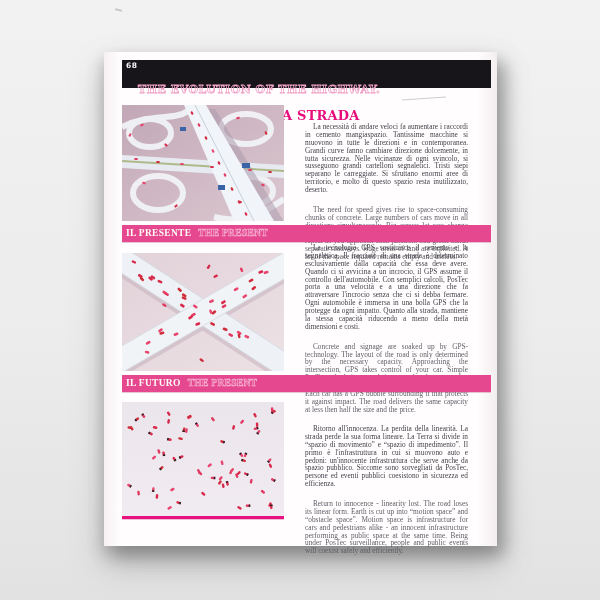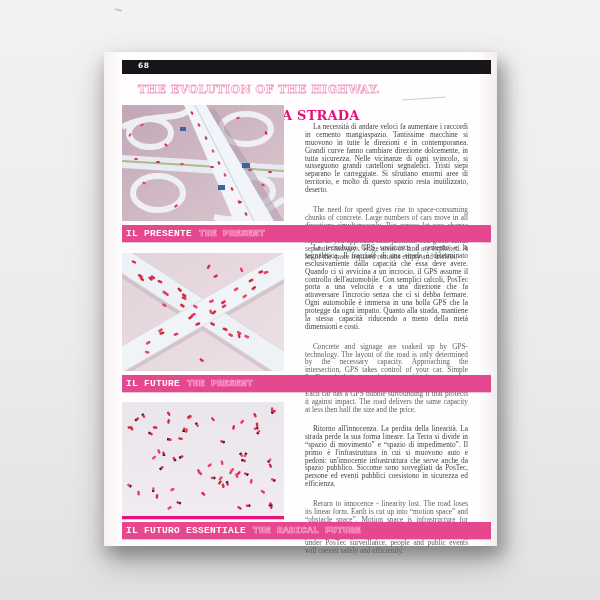--- a/index.html
+++ b/index.html
@@ -9,23 +9,23 @@
     font-family:"Liberation Serif",serif;
   }
   .speck{position:absolute;left:115px;top:9px;width:7px;height:2px;background:#9aa0a8;opacity:.55;transform:rotate(14deg)}
   .page{
     position:absolute;left:104px;top:52px;width:393px;height:494px;
     background:linear-gradient(90deg,#f6f0f2 0%,#fffdfe 4%,#fffdfd 95%,#f3edef 100%);
     box-shadow:8px 10px 16px rgba(105,105,105,.55),0 18px 30px rgba(120,120,120,.4),-4px 8px 12px rgba(140,140,140,.25);
   }
   .content{position:absolute;left:18px;top:0;width:369px;height:100%}
   .blackbar{
-    position:absolute;top:8px;left:0;width:369px;height:14px;background:#17141a;
+    position:absolute;top:8px;left:0;width:369px;height:28px;background:#17141a;
     color:#f5f2f4;font:bold 7.5px "DejaVu Sans",sans-serif;line-height:11px;
-    padding-left:16px;box-sizing:border-box;letter-spacing:.5px;
+    padding-left:4px;box-sizing:border-box;letter-spacing:.5px;
   }
   .title{
     position:absolute;top:19px;left:0;white-space:nowrap;
     font-family:"DejaVu Serif",serif;font-weight:bold;font-size:13px;
     color:#e60d7d;letter-spacing:.2px;margin-top:37px;
   }
   .subtitle{
     position:absolute;top:31px;left:0;white-space:nowrap;
     font-family:"DejaVu Serif",serif;font-weight:bold;font-size:11px;letter-spacing:.5px;
     color:transparent;margin-left:16px;-webkit-text-stroke:.8px #f0a2c6;
@@ -38,21 +38,21 @@
   .text{
     position:absolute;left:171px;width:187px;
     font-size:7.3px;line-height:1.08;text-align:justify;
   }
   .t1{top:59px}.t2{top:180px}.t3{top:361px}
   .text p{margin:12px;text-indent:8px}
   .text .it{color:#3f3f47}
   .text .en{color:#5e5e66}
   .bar{
     position:absolute;left:0;width:369px;height:17px;background:#e5488f;
-    font-family:Liberation Mono, monospace;font-weight:bold;font-size:9.5px;line-height:17.5px;
+    font-family:Liberation Serif, serif;font-weight:bold;font-size:9.5px;line-height:17.5px;
     padding-left:4px;box-sizing:border-box;white-space:nowrap;letter-spacing:.3px;
     box-shadow:0 1px 0 rgba(160,30,90,.25);
   }
   .b1{top:173px}.b2{top:323px}.b3{top:470px}
   .bar .bit{color:#fffaf5;margin-right:7px}
   .bar .ben{color:transparent;-webkit-text-stroke:.7px #f4abce}
 </style>
 </head>
 <body>
 
@@ -332,21 +332,21 @@
           </g>
         </g>
     </svg>
 
     <div class="text t2">
       <p class="it">La tecnologia GPS sostituisce il cemento e la segnaletica. Il tracciato di una strada è determinato esclusivamente dalla capacità che essa deve avere. Quando ci si avvicina a un incrocio, il GPS assume il controllo dell'automobile. Con semplici calcoli, PosTec porta a una velocità e a una direzione che fa attraversare l'incrocio senza che ci si debba fermare. Ogni automobile è immersa in una bolla GPS che la protegge da ogni impatto. Quanto alla strada, mantiene la stessa capacità riducendo a meno della metà dimensioni e costi.</p>
       <p class="en">Concrete and signage are soaked up by GPS-technology. The layout of the road is only determined by the necessary capacity. Approaching the intersection, GPS takes control of your car. Simple PosTec calculations result in a speed and a course that will make you cross the intersection without stopping. Each car has a GPS bubble surrounding it that protects it against impact. The road delivers the same capacity at less then half the size and the price.</p>
     </div>
 
     <div class="bar b2">
-      <span class="bit">IL FUTURE</span><span class="ben">THE PRESENT</span>
+      <span class="bit">IL FUTURO</span><span class="ben">THE PRESENT</span>
     </div>
 
     <svg class="photo s3-img" width="162" height="118" viewBox="0 0 162 118">
       <defs>
         <linearGradient id="bg3" x1="0" y1="0" x2="0" y2="1">
           <stop offset="0" stop-color="#ebe5ec"></stop>
             <stop offset="1" stop-color="#f1ecf1"></stop>
         </linearGradient>
       </defs>
       <rect width="162" height="118" fill="url(#bg3)"></rect>
@@ -578,18 +578,15 @@
           </g>
         </g>
       <rect x="0" y="114" width="162" height="3.2" fill="#e8127e"></rect>
     </svg>
 
     <div class="text t3">
       <p class="it">Ritorno all'innocenza. La perdita della linearità. La strada perde la sua forma lineare. La Terra si divide in “spazio di movimento” e “spazio di impedimento”. Il primo è l'infrastruttura in cui si muovono auto e pedoni: un'innocente infrastruttura che serve anche da spazio pubblico. Siccome sono sorvegliati da PosTec, persone ed eventi pubblici coesistono in sicurezza ed efficienza.</p>
       <p class="en">Return to innocence - linearity lost. The road loses its linear form. Earth is cut up into “motion space” and “obstacle space”. Motion space is infrastructure for cars and pedestrians alike - an innocent infrastructure performing as public space at the same time. Being under PosTec surveillance, people and public events will coexist safely and efficiently.</p>
     </div>
 
-    <div class="bar b3">
-      <span class="bit">IL FUTURO ESSENTIALE</span><span class="ben">THE RADICAL FUTURE</span>
-    </div>
 
   </div>
 </div>
 
 </body></html>

